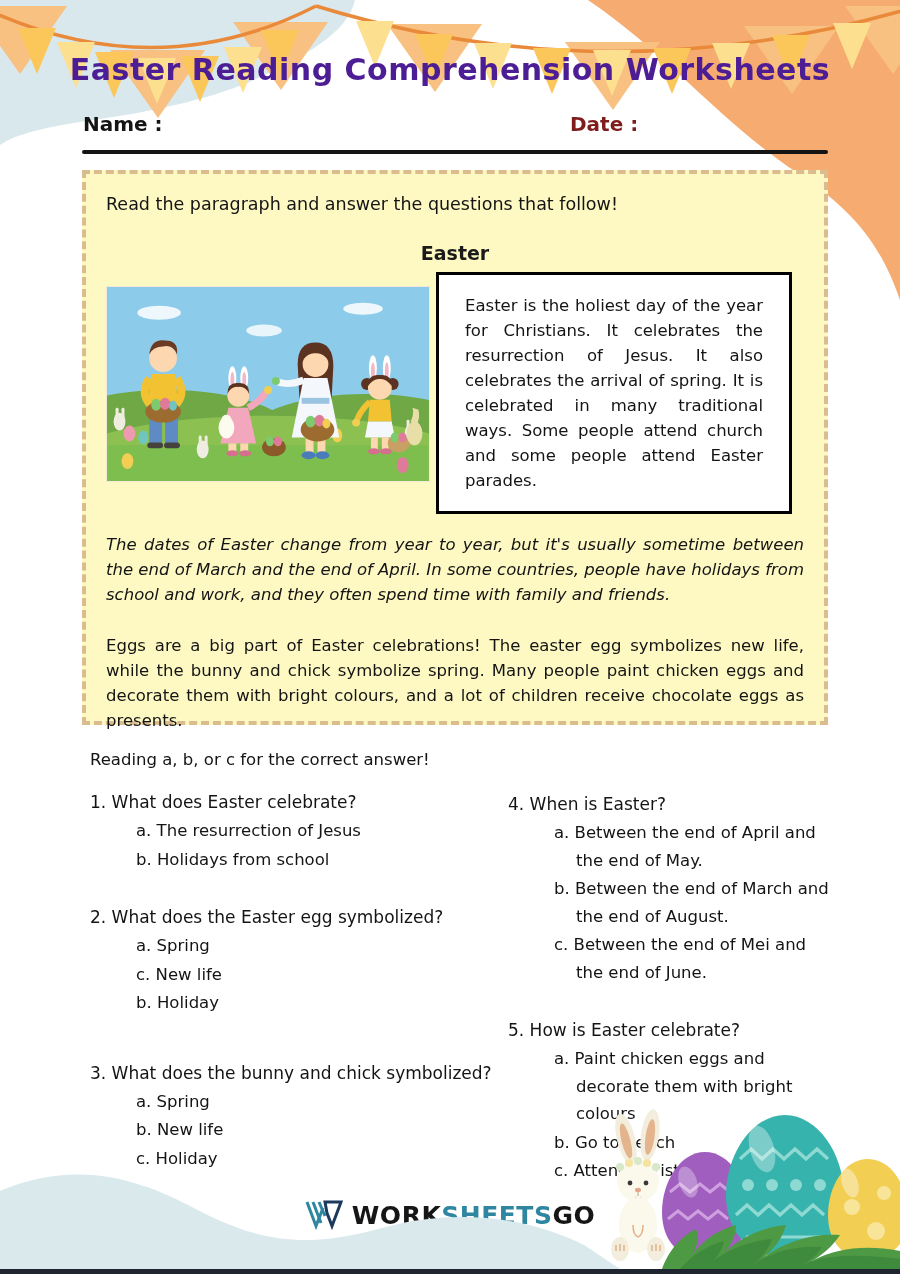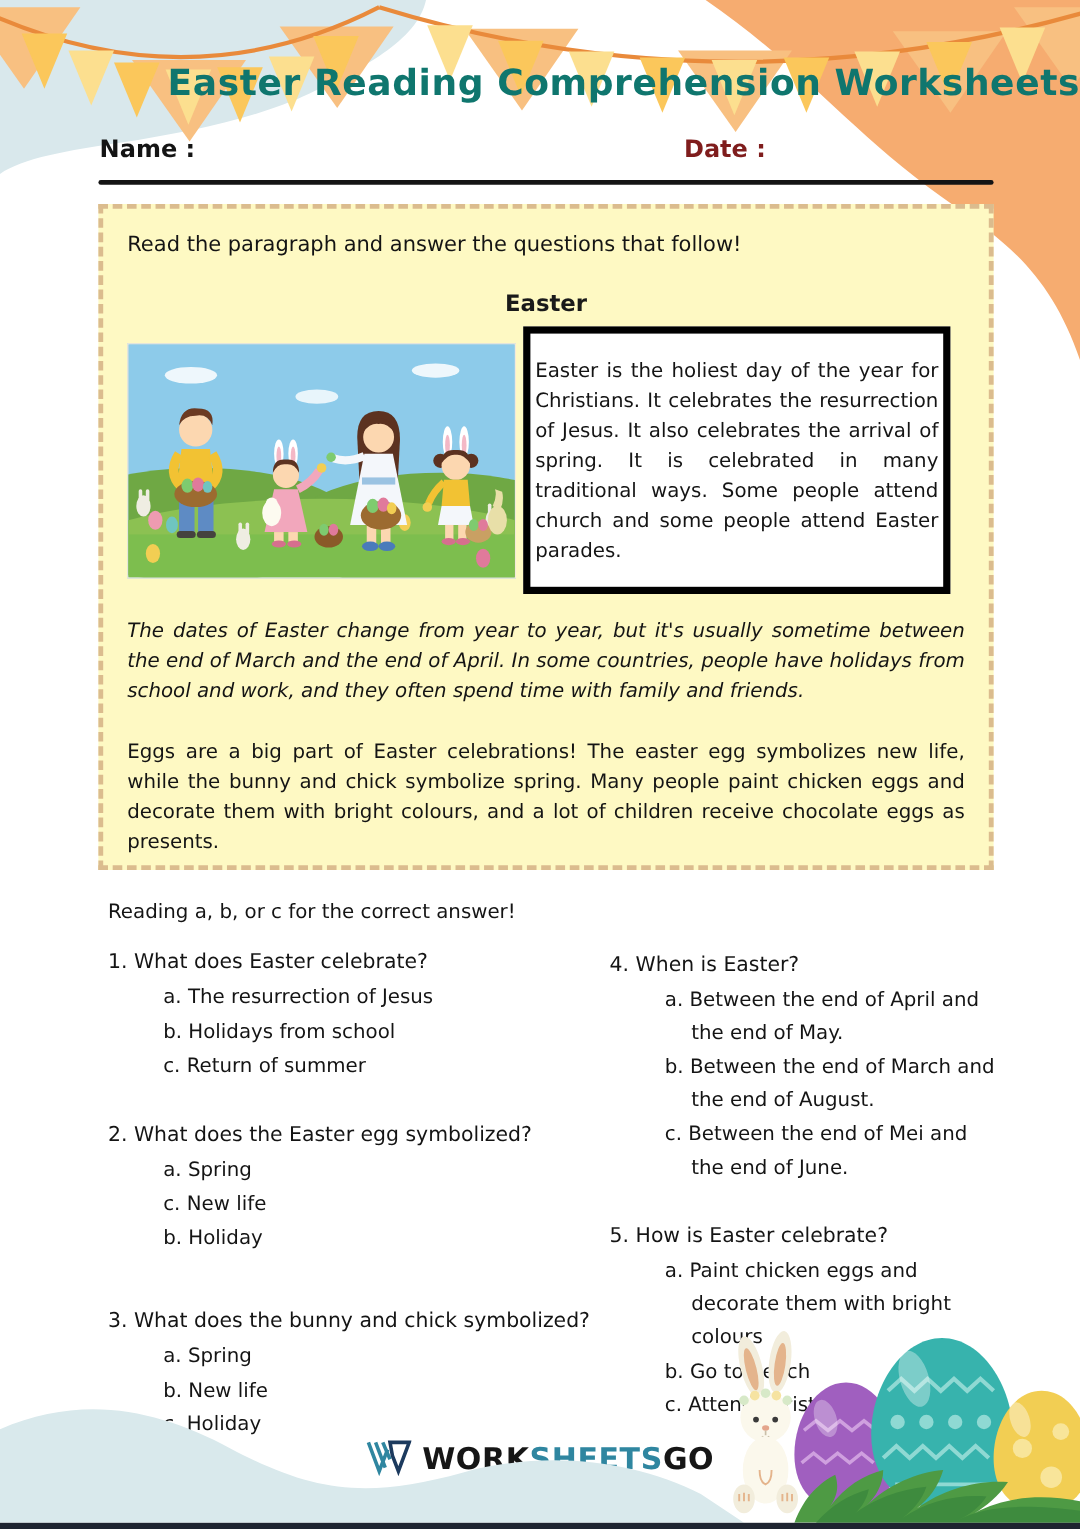--- a/index.html
+++ b/index.html
@@ -6,41 +6,41 @@
   html,body { background:#ffffff; }
   .page {
     position:relative; width:900px; height:1274px; margin:0 auto;
     background:#ffffff; overflow:hidden;
     font-family:"DejaVu Sans", "Liberation Sans", sans-serif;
     color:#1a1a1a;
   }
   
   .top-decor { position:absolute; top:0; left:0; width:900px; height:360px; pointer-events:none; }
   .page-title {
-    position:absolute; top:52px; left:0; width:900px; text-align:right;
-    font-size:30px; font-weight:800; color:#0f766e; letter-spacing:0.5px;
+    position:absolute; top:52px; left:0; width:900px; text-align:center;
+    font-size:30px; font-weight:800; color:#4c1d95; letter-spacing:0.5px;
   }
   .name-date-row { position:absolute; top:112px; left:82px; width:746px; }
   .name-label { position:absolute; left:1px; top:0; font-size:20px; font-weight:700; color:#141414; }
   .date-label { position:absolute; left:488px; top:0; font-size:20px; font-weight:700; color:#7f1d1d; }
   .header-rule { position:absolute; top:150px; left:82px; width:746px; height:4px; background:#141414; border-radius:2px; }
 
   
   .passage-box {
     position:absolute; top:170px; left:82px; width:746px; height:555px;
     border:4px dashed #DBBC8E; background:#fef9c3; padding:16px 20px 0 20px;
   }
   .passage-instruction { font-size:17.5px; color:#141414; margin-top:4px; }
   .passage-heading { text-align:center; font-size:19px; font-weight:700; margin-top:28px; }
   .passage-row { display:flex; margin-top:22px; align-items:flex-start; }
   .passage-illustration { width:324px; height:196px; flex:0 0 auto; border:1px solid #f3e9da; background:#8DCBEA; }
   .passage-illustration svg { display:block; width:100%; height:100%; }
   .passage-p1-box {
     margin-left:6px; width:356px; min-height:213px; margin-top:-14px;
-    border:6px solid #000000; padding:18px 4px; background:#fff;
+    border:3px solid #000000; padding:18px 26px; background:#fff;
   }
   .passage-text { font-size:16.5px; line-height:25px; text-align:justify; color:#141414; }
   .passage-p2 { margin-top:18px;font-style:italic; }
   .passage-p3 { margin-top:26px; }
 
   
   .quiz-instruction { position:absolute; top:750px; left:90px; font-size:16.5px; color:#141414; }
   .quiz-col { position:absolute; font-size:16.5px; color:#141414; }
   .quiz-col-left  { top:788px; left:90px;  width:408px; }
   .quiz-col-right { top:790px; left:508px; width:330px; }
@@ -242,21 +242,20 @@
     <div class="passage-text passage-p3">Eggs are a big part of Easter celebrations! The easter egg symbolizes new life, while the bunny and chick symbolize spring. Many people paint chicken eggs and decorate them with bright colours, and a lot of children receive chocolate eggs as presents.</div>
   </div>
 
   <div class="quiz-instruction">Reading a, b, or c for the correct answer!</div>
 
   <div class="quiz-col quiz-col-left">
     <div class="question">
       <div class="q-label">1. What does Easter celebrate?</div>
       <div class="opt">a. The resurrection of Jesus</div>
       <div class="opt">b. Holidays from school</div>
-      <div class="opt">c. Return of summer</div>
     </div>
     <div class="question q2-block">
       <div class="q-label">2. What does the Easter egg symbolized?</div>
       <div class="opt">a. Spring</div>
       <div class="opt">c. New life</div>
       <div class="opt">b. Holiday</div>
     </div>
     <div class="question q3-block">
       <div class="q-label">3. What does the bunny and chick symbolized?</div>
       <div class="opt">a. Spring</div>

